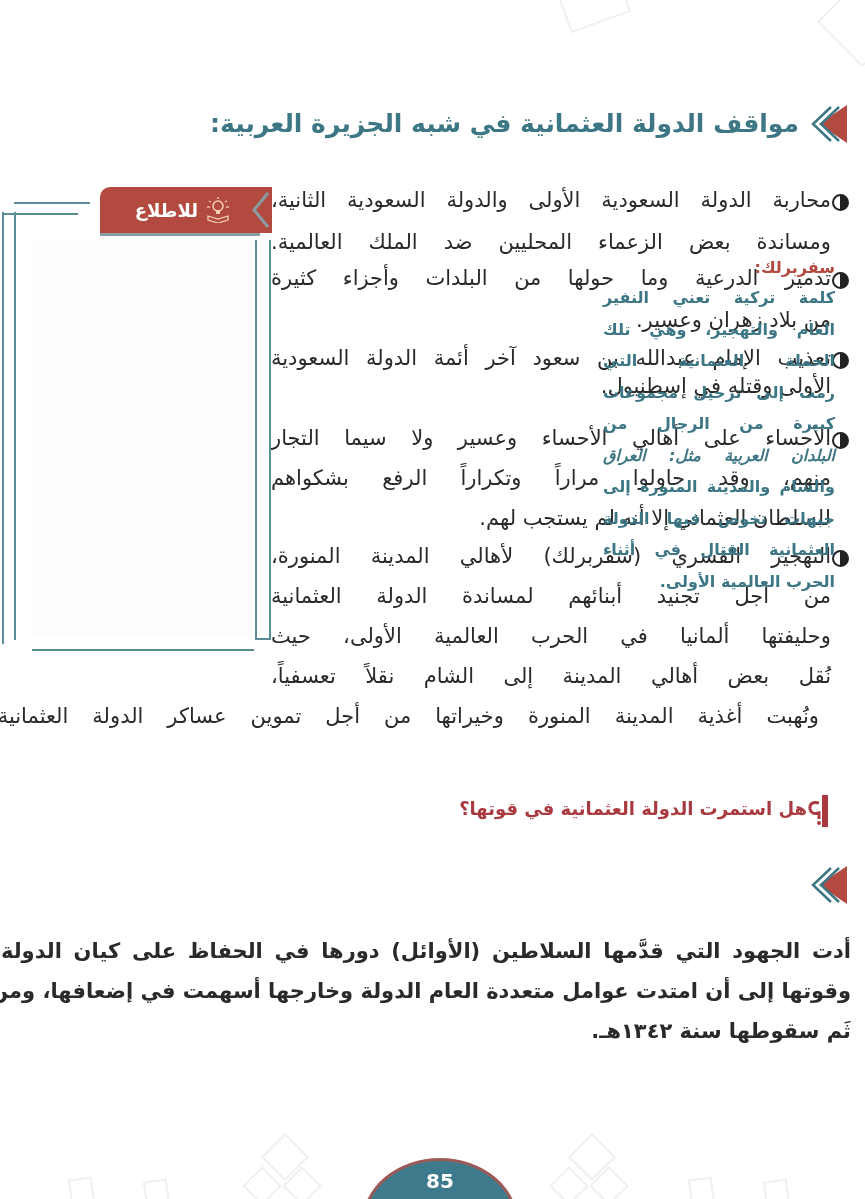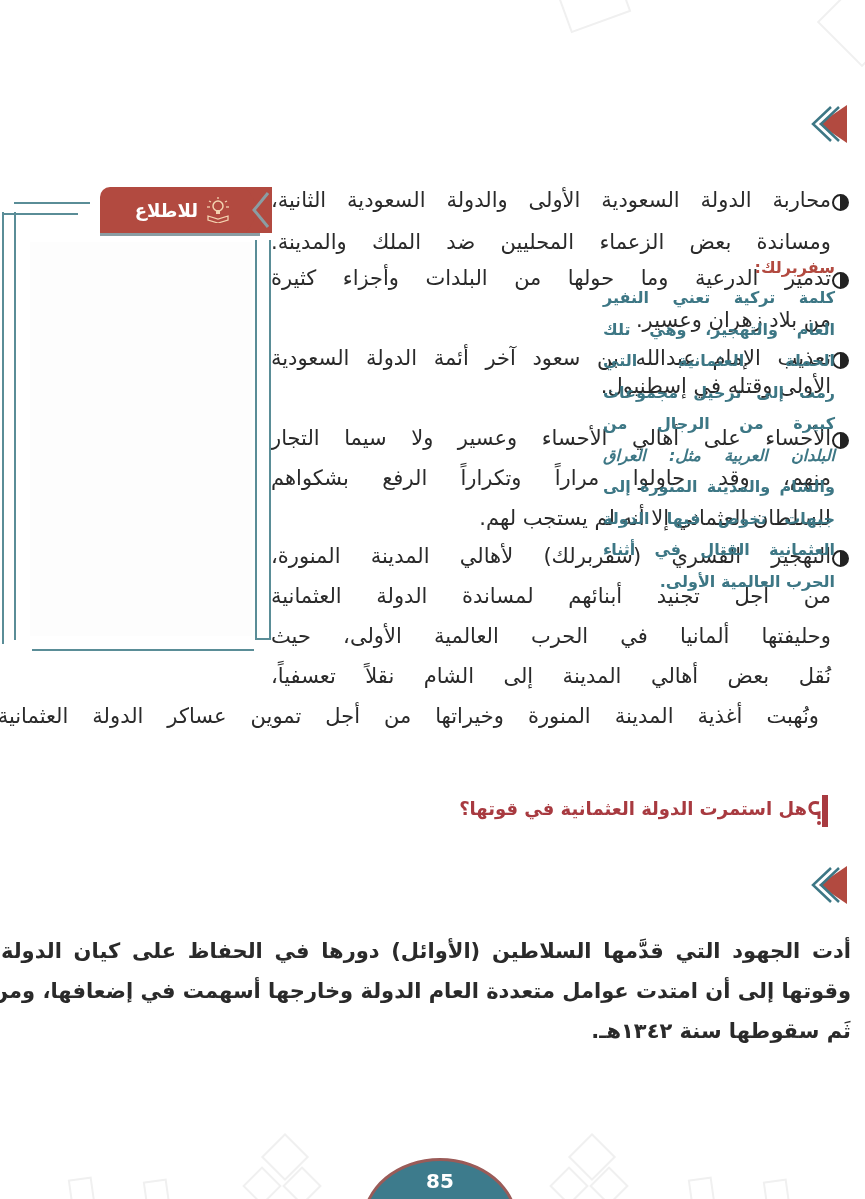--- a/index.html
+++ b/index.html
@@ -63,27 +63,28 @@
 <div class="deco" style="left:830px;top:-10px;width:60px;height:60px;transform:rotate(45deg);"></div>
 
 <div class="sec-head" style="right:14px; top:101px;">
   <span class="chev">
     <svg viewBox="0 0 44 44">
       <polygon points="40,4 40,42 12,23" fill="#b24a40"></polygon>
       <polyline points="32,6 14,23 32,40" fill="none" stroke="#3d7785" stroke-width="2.5"></polyline>
       <polyline points="24,6 6,23 24,40" fill="none" stroke="#3d7785" stroke-width="2.5"></polyline>
     </svg>
   </span>
+  <span style="direction:rtl;">مواقف الدولة العثمانية في شبه الجزيرة العربية:</span>
 </div>
 
 <div class="main-text">
 
   <span class="bullet-dot" style="right:16px; top:194px;"></span>
   <div class="bullet-line" style="top:182px;">محاربة الدولة السعودية الأولى والدولة السعودية الثانية،</div>
-  <div class="bullet-line" style="top:224px;">ومساندة بعض الزعماء المحليين ضد الملك والمدينة.</div>
+  <div class="bullet-line" style="top:224px;">ومساندة بعض الزعماء المحليين ضد الملك العالمية.</div>
 
   <span class="bullet-dot" style="right:16px; top:272px;"></span>
   <div class="bullet-line" style="top:260px;">تدمير الدرعية وما حولها من البلدات وأجزاء كثيرة</div>
   <div class="bullet-line" style="top:302px; text-align-last:right; width:auto;">من بلاد زهران وعسير.</div>
 
   <span class="bullet-dot" style="right:16px; top:352px;"></span>
   <div class="bullet-line" style="top:340px;">تعذيب الإمام عبدالله بن سعود آخر أئمة الدولة السعودية</div>
   <div class="bullet-line" style="top:368px; text-align-last:right; width:auto;">الأولى وقتله في إسطنبول.</div>
 
   <span class="bullet-dot" style="right:16px; top:432px;"></span>

